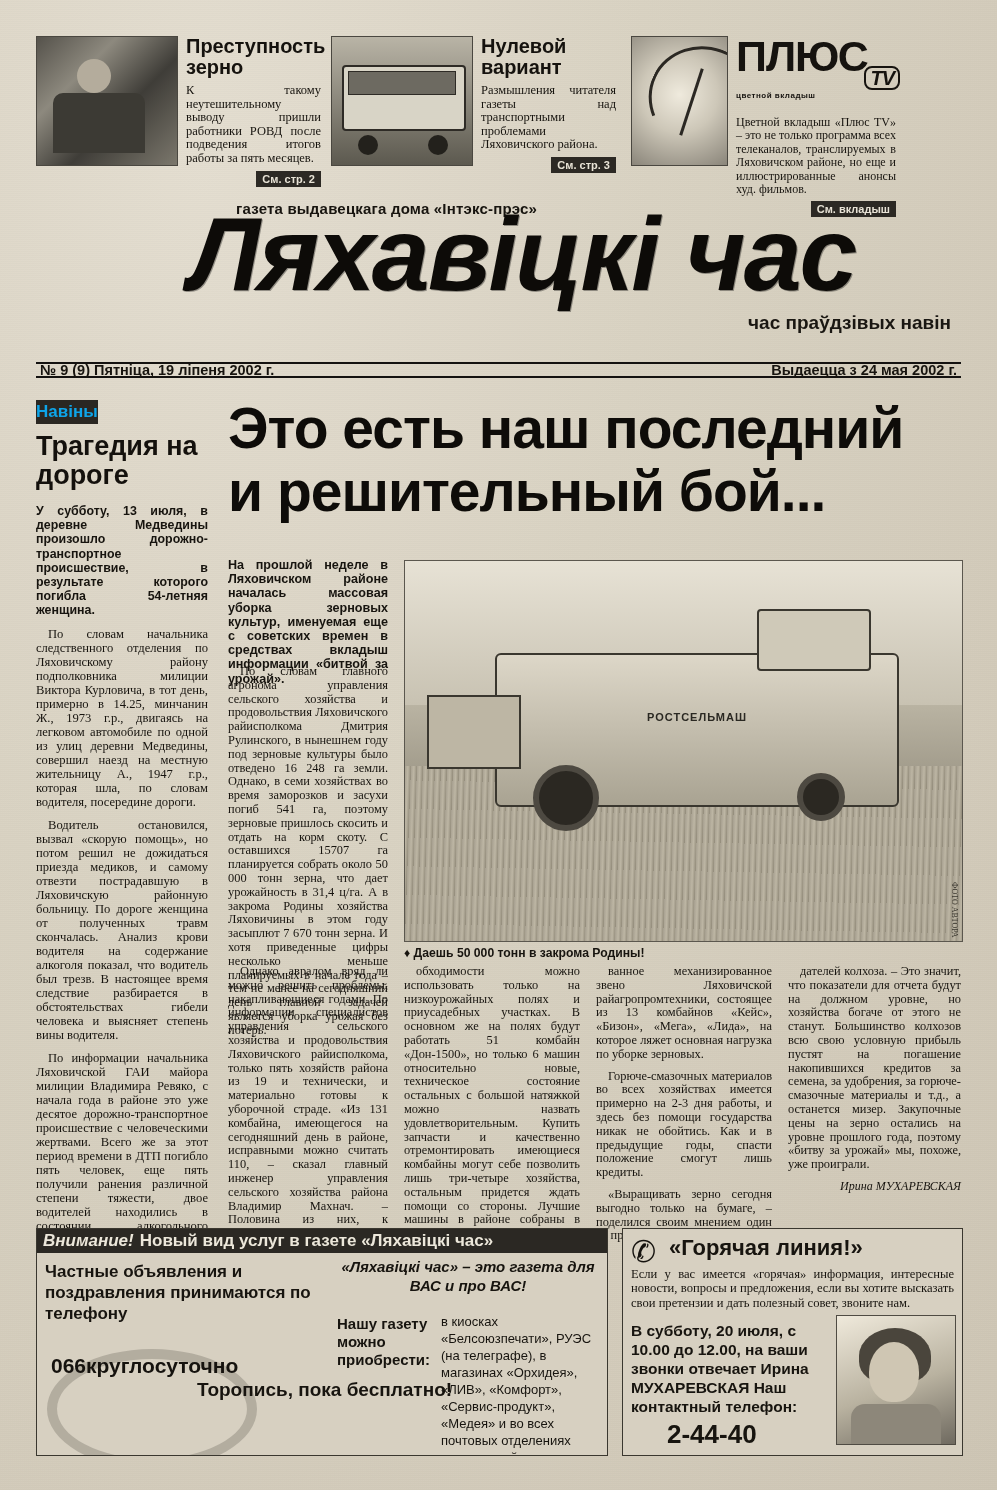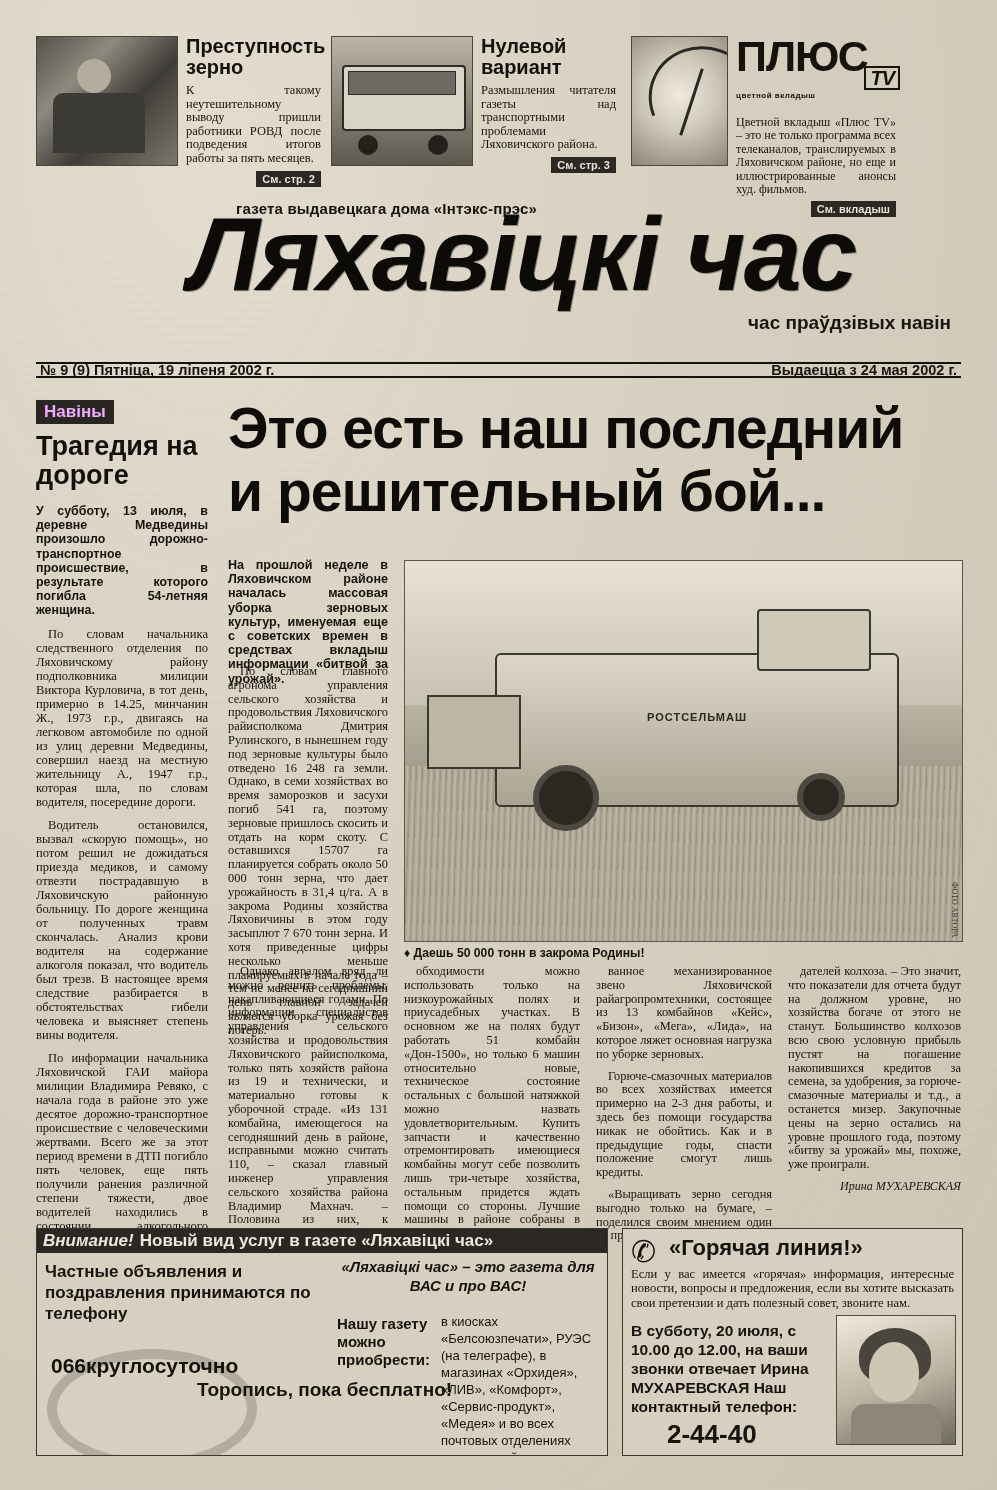--- a/index.html
+++ b/index.html
@@ -74,21 +74,21 @@
     float:right;
   }
   .plus-block{width:265px;display:flex;gap:8px;}
   .plus-logo{
     font-family:"Liberation Sans", sans-serif;font-weight:bold;
     font-size:43px;line-height:40px;letter-spacing:-1px;color:#16130f;
     position:relative;
   }
   .plus-tv{
     position:absolute;right:-4px;top:30px;font-size:20px;font-style:italic;
-    border:2px solid #16130f;border-radius:0;padding:0 4px;line-height:20px;
+    border:2px solid #16130f;border-radius:8px;padding:0 4px;line-height:20px;
   }
   .plus-sub{font-size:8px;font-family:"Liberation Sans",sans-serif;letter-spacing:.5px;}
   .plus-text{font-size:12px;line-height:13.4px;text-align:justify;width:160px;}
 
   
   .masthead{
     position:absolute;top:188px;left:36px;width:925px;height:165px;
   }
   .mh-kicker{
     position:absolute;left:200px;top:12px;
@@ -124,21 +124,21 @@
     font-size:57px;line-height:57px;letter-spacing:-1px;color:#0e0c09;
   }
   .headline .l2{display:block;margin-top:6px;}
 
   
   .leftcol{
     position:absolute;top:400px;left:36px;width:172px;
   }
   .navin{
     font-family:"Liberation Sans", sans-serif;font-weight:bold;font-size:17px;
-    background:#2a2722;color:#f0abfc;display:inline-block;padding:2px 8px;
+    background:#2a2722;color:#0ea5e9;display:inline-block;padding:2px 0;
   }
   .lc-title{
     font-family:"Liberation Sans", sans-serif;font-weight:bold;
     font-size:27px;line-height:29px;margin-top:8px;color:#14110d;
   }
   .lc-lead{
     font-family:"Liberation Sans", sans-serif;font-weight:bold;
     font-size:12.4px;line-height:14.2px;margin-top:14px;text-align:justify;
   }
   .lc-p{font-size:12.6px;line-height:14px;text-align:justify;margin-top:9px;text-indent:12px;}

